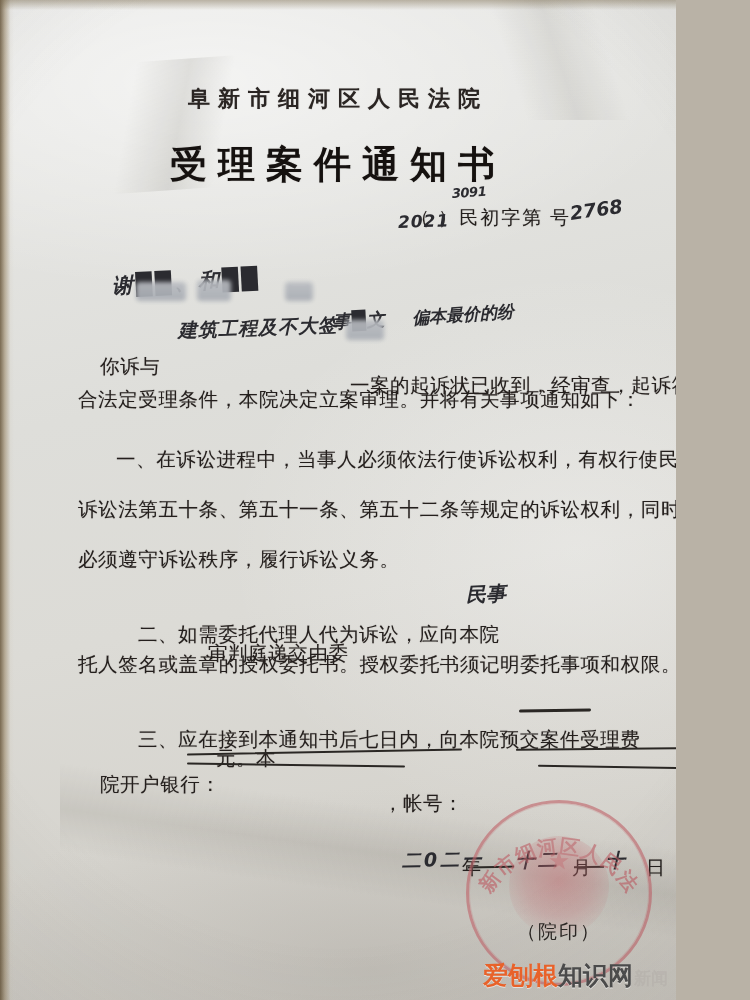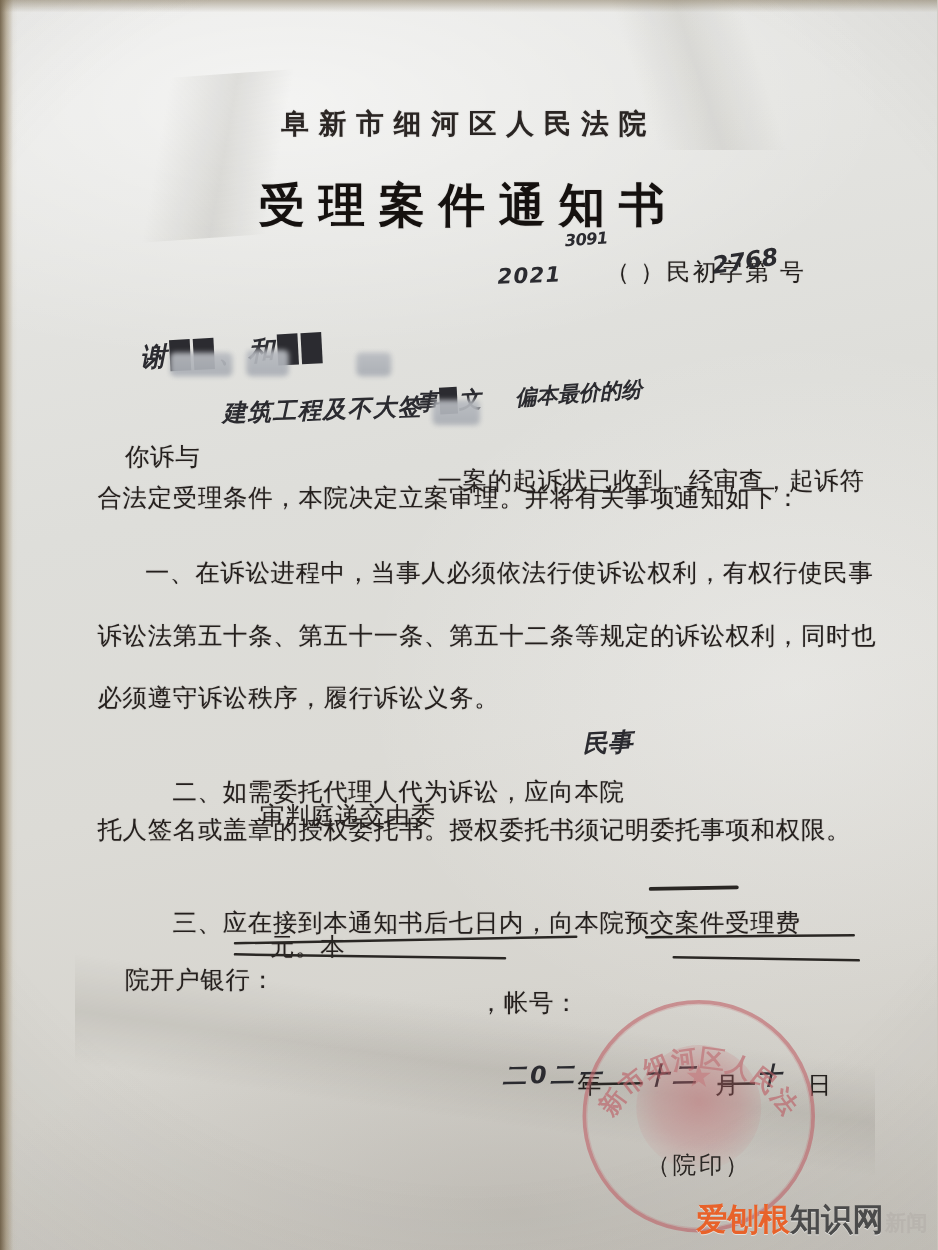--- a/index.html
+++ b/index.html
@@ -2,21 +2,21 @@
 <html lang="zh"><head>
 <meta charset="utf-8">
 <style>
   html,body{margin:0;padding:0;}
   body{
     width:750px;height:1000px;overflow:hidden;
     background:#b9b2a6;
     font-family:"Liberation Serif", serif;
   }
   #page{
-    position:relative;width:750px;height:1000px;overflow:hidden;
+    position:relative;width:676px;height:1000px;overflow:hidden;
     background:
       radial-gradient(ellipse 700px 300px at 30% 8%, rgba(255,255,255,.55), rgba(255,255,255,0) 70%),
       radial-gradient(ellipse 500px 400px at 85% 55%, rgba(250,250,250,.35), rgba(255,255,255,0) 70%),
       radial-gradient(ellipse 600px 260px at 55% 97%, rgba(150,145,138,.30), rgba(255,255,255,0) 70%),
       linear-gradient(168deg,#e8e8e6 0%,#e4e4e1 18%,#dededa 38%,#dcdbd6 58%,#d6d4ce 78%,#cecbc4 100%);
   }
   
   .vignette{
     position:absolute;inset:0;pointer-events:none;
     background:

